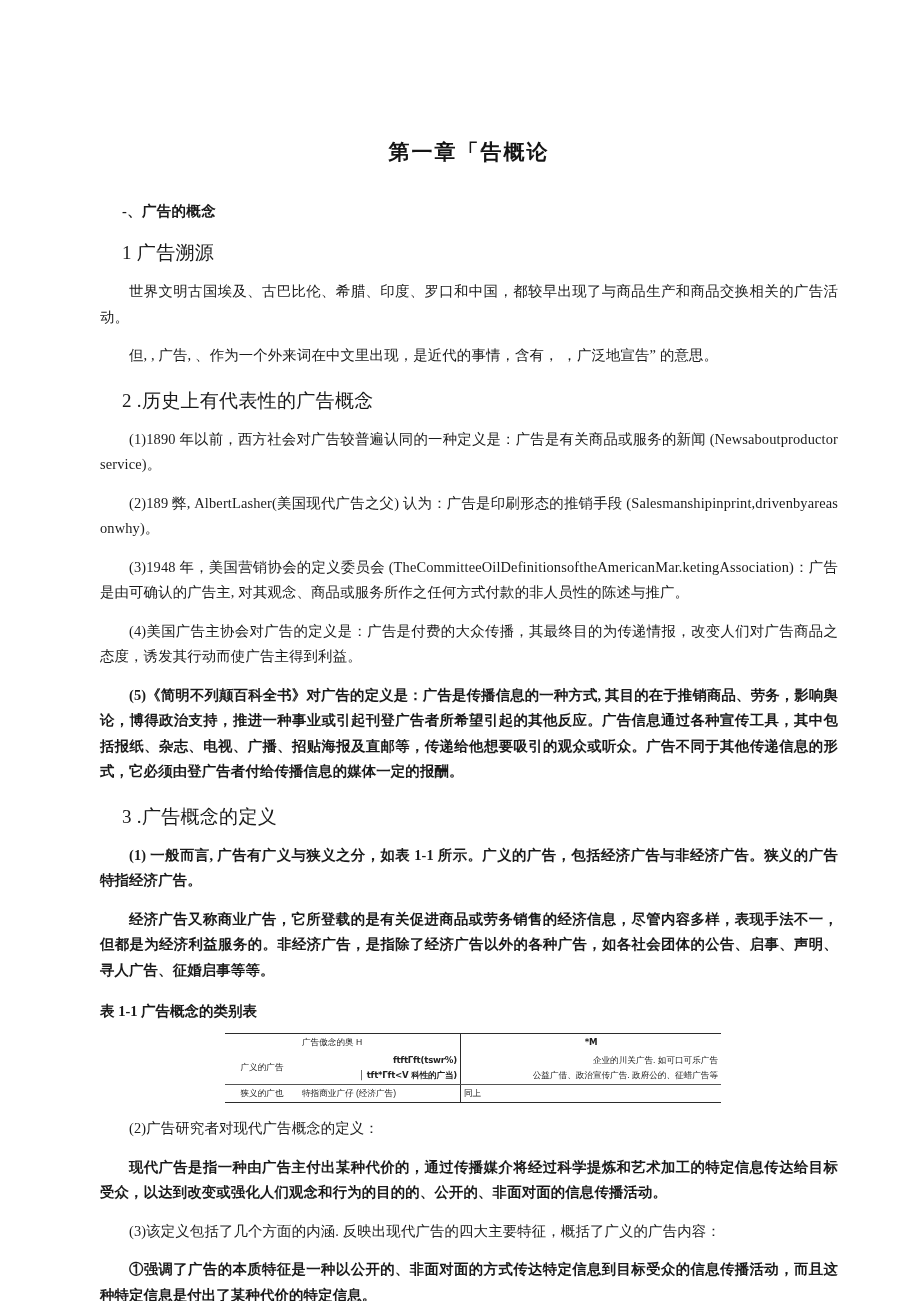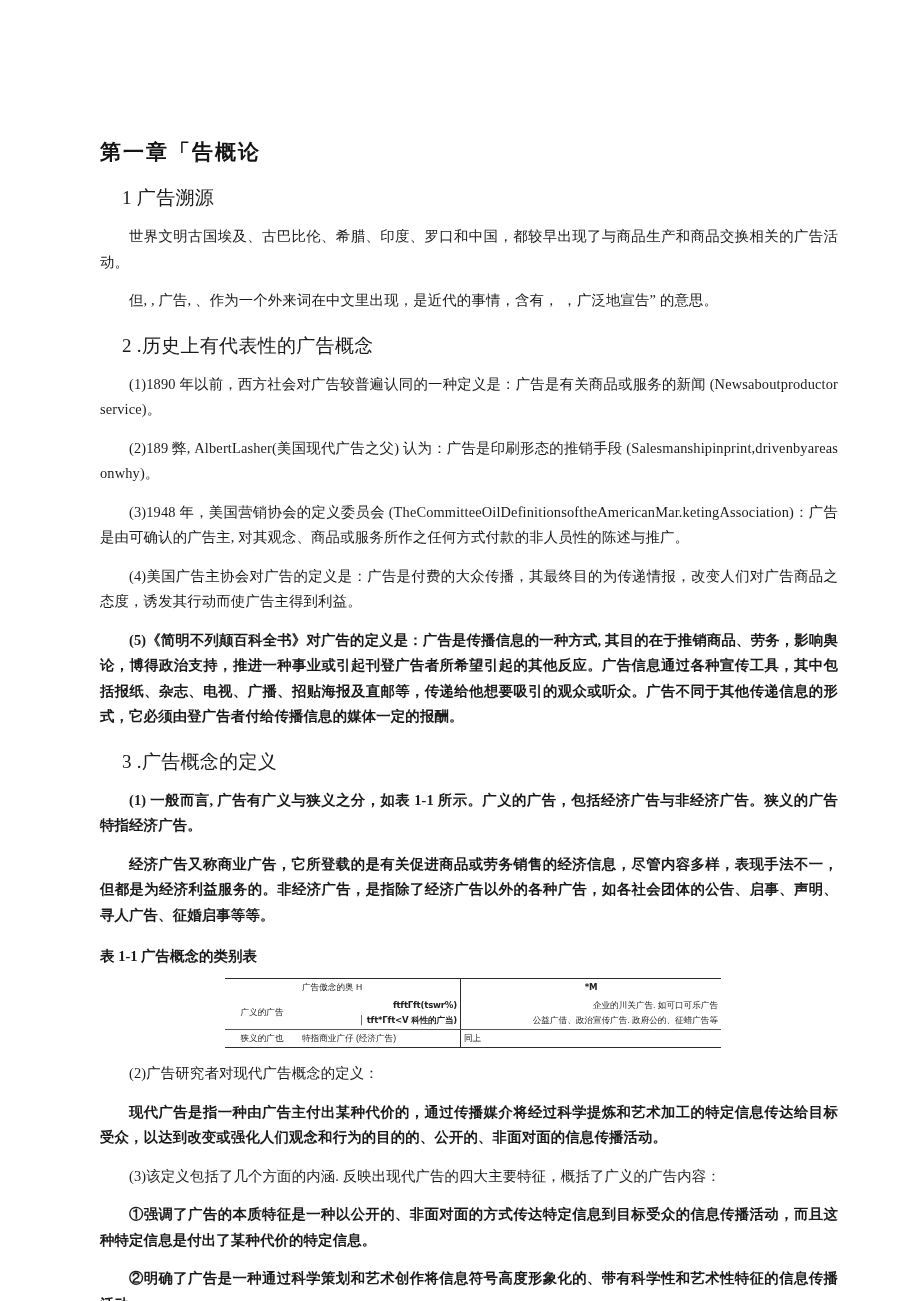--- a/index.html
+++ b/index.html
@@ -23,21 +23,21 @@
   }
   .content {
     position: absolute;
     left: 100px;
     top: 0;
     width: 738px;
   }
 
   
   .doc-title {
-    text-align: left;
+    text-align: center;
     font-size: 21px;
     font-weight: 700;
     letter-spacing: 2px;
     margin: 0;
     padding-top: 138px;
     color: #141414;
   }
 
   
   .h-sec {
@@ -118,20 +118,21 @@
   }
 </style>
 </head>
 <body>
 
 <div class="page">
   <div class="content">
 
     <h1 class="doc-title">第一章「告概论</h1>
 
+    <div class="h-sec">-、广告的概念</div>
 
     <div class="h-sub">1 广告溯源</div>
 
     <p class="para">世界文明古国埃及、古巴比伦、希腊、印度、罗口和中国，都较早出现了与商品生产和商品交换相关的广告活动。</p>
 
     <p class="para">但, , 广告, 、作为一个外来词在中文里出现，是近代的事情，含有， ，广泛地宣告” 的意思。</p>
 
     <div class="h-sub">2   .历史上有代表性的广告概念</div>
 
     <p class="para">(1)1890 年以前，西方社会对广告较普遍认同的一种定义是：广告是有关商品或服务的新闻 (Newsaboutproductorservice)。</p>

